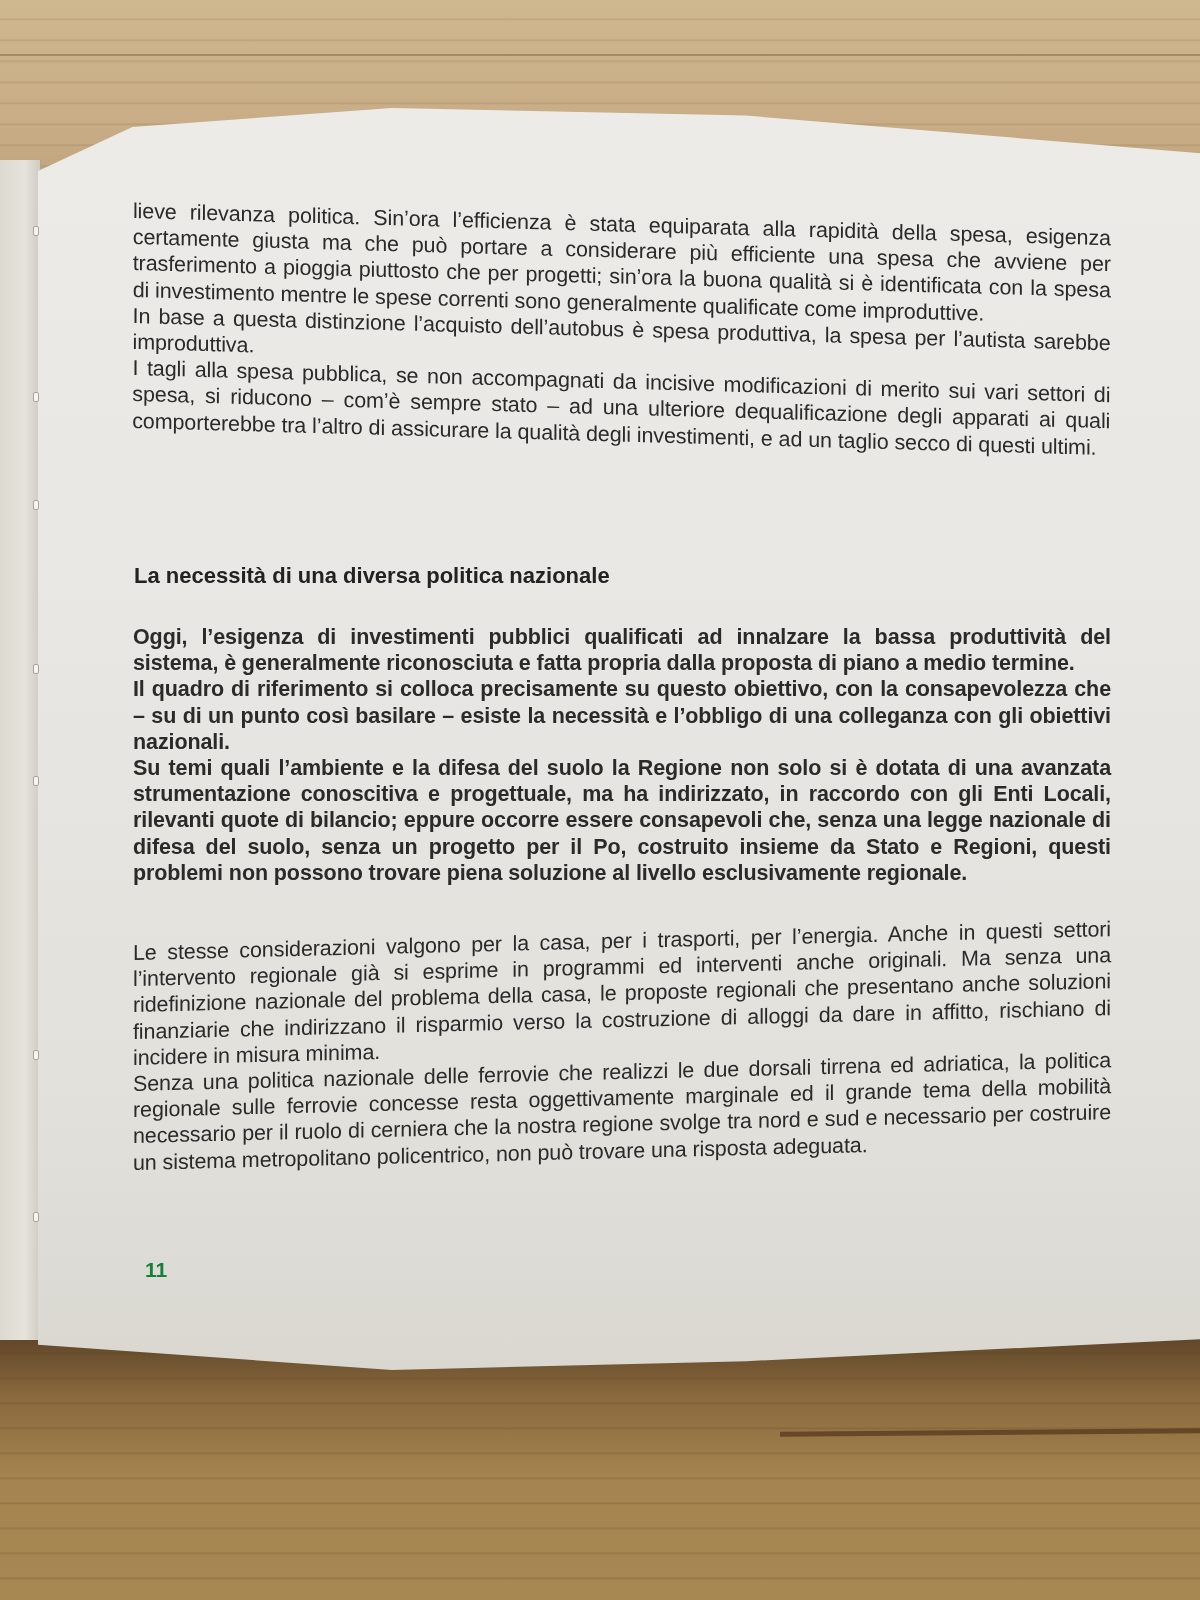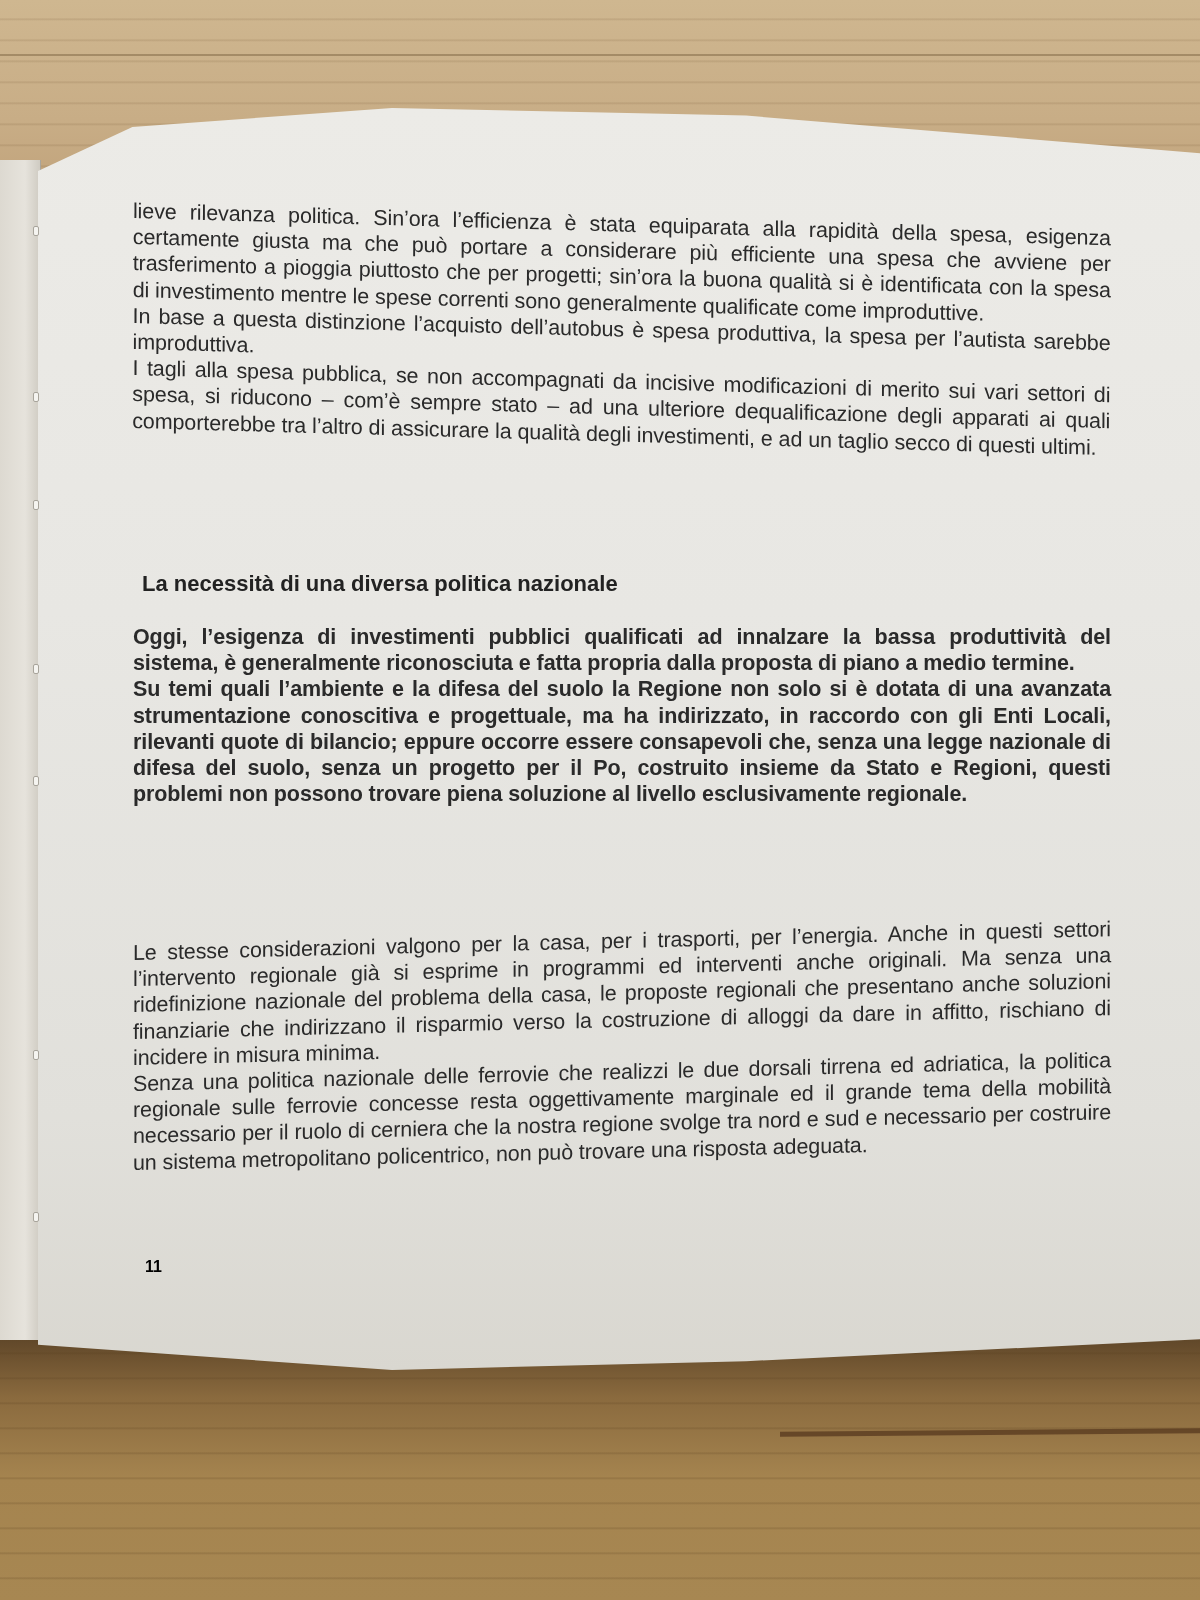--- a/index.html
+++ b/index.html
@@ -76,28 +76,28 @@
       top: 940px;
       transform: skewY(-1.4deg);
       transform-origin: left top;
     }
     .heading {
       position: absolute;
       left: 134px; top: 563px;
       font-size: 22px;
       font-weight: bold;
       color: #222;
-      margin: 8px;
+      margin: 0;
     }
     .page-number {
       position: absolute;
       left: 145px; top: 1258px;
-      font-size: 16px;
+      font-size: 21px;
       font-weight: bold;
-      color: #000000;
+      color: #15803d;
     }
     .stitch {
       position: absolute;
       left: 33px;
       width: 4px; height: 8px;
       background: #f5f4f0;
       border: 1px solid #a8a49b;
       border-radius: 2px;
     }
   </style>
@@ -124,20 +124,21 @@
 <div class="text-block block-1">
   <p>lieve rilevanza politica. Sin’ora l’efficienza è stata equiparata alla rapidità della spesa, esigenza certamente giusta ma che può portare a considerare più efficiente una spesa che avviene per trasferimento a pioggia piuttosto che per progetti; sin’ora la buona qualità si è identificata con la spesa di investimento mentre le spese correnti sono generalmente qualificate come improduttive.</p>
   <p>In base a questa distinzione l’acquisto dell’autobus è spesa produttiva, la spesa per l’autista sarebbe improduttiva.</p>
   <p>I tagli alla spesa pubblica, se non accompagnati da incisive modificazioni di merito sui vari settori di spesa, si riducono – com’è sempre stato – ad una ulteriore dequalificazione degli apparati ai quali comporterebbe tra l’altro di assicurare la qualità degli investimenti, e ad un taglio secco di questi ultimi.</p>
 </div>
 
 <h2 class="heading">La necessità di una diversa politica nazionale</h2>
 
 <div class="text-block block-2">
   <p>Oggi, l’esigenza di investimenti pubblici qualificati ad innalzare la bassa produttività del sistema, è generalmente riconosciuta e fatta propria dalla proposta di piano a medio termine.</p>
+  <p>Il quadro di riferimento si colloca precisamente su questo obiettivo, con la consapevolezza che – su di un punto così basilare – esiste la necessità e l’obbligo di una colleganza con gli obiettivi nazionali.</p>
   <p>Su temi quali l’ambiente e la difesa del suolo la Regione non solo si è dotata di una avanzata strumentazione conoscitiva e progettuale, ma ha indirizzato, in raccordo con gli Enti Locali, rilevanti quote di bilancio; eppure occorre essere consapevoli che, senza una legge nazionale di difesa del suolo, senza un progetto per il Po, costruito insieme da Stato e Regioni, questi problemi non possono trovare piena soluzione al livello esclusivamente regionale.</p>
 </div>
 
 <div class="text-block block-3">
   <p>Le stesse considerazioni valgono per la casa, per i trasporti, per l’energia. Anche in questi settori l’intervento regionale già si esprime in programmi ed interventi anche originali. Ma senza una ridefinizione nazionale del problema della casa, le proposte regionali che presentano anche soluzioni finanziarie che indirizzano il risparmio verso la costruzione di alloggi da dare in affitto, rischiano di incidere in misura minima.</p>
   <p>Senza una politica nazionale delle ferrovie che realizzi le due dorsali tirrena ed adriatica, la politica regionale sulle ferrovie concesse resta oggettivamente marginale ed il grande tema della mobilità necessario per il ruolo di cerniera che la nostra regione svolge tra nord e sud e necessario per costruire un sistema metropolitano policentrico, non può trovare una risposta adeguata.</p>
 </div>
 
 <div class="page-number">11</div>
 

